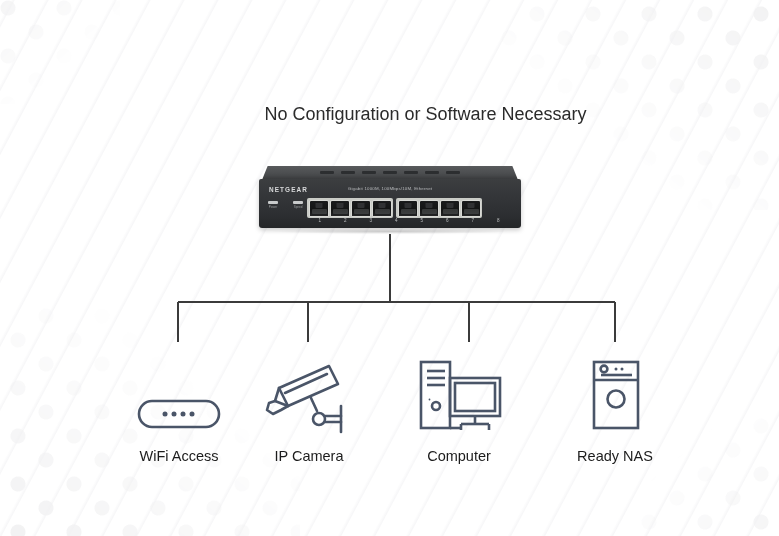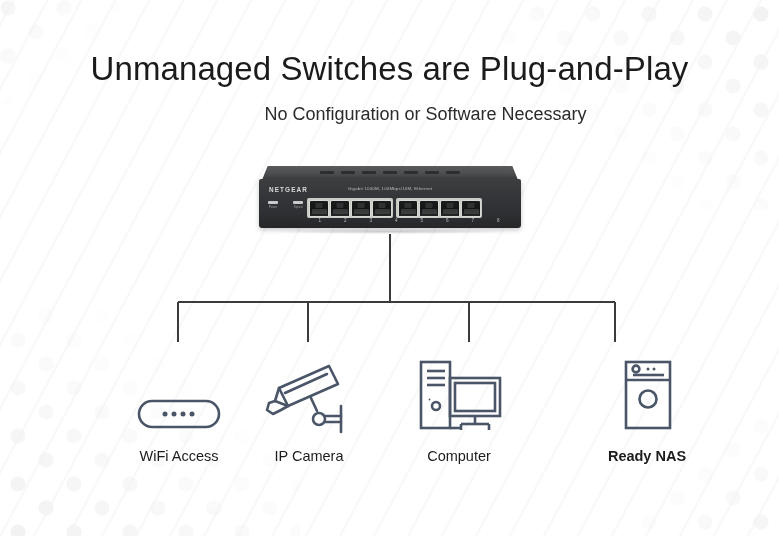--- a/index.html
+++ b/index.html
@@ -252,34 +252,33 @@
   }
   .node .node-label {
     margin-top: 10px;
     font-size: 14.5px;
     color: #1c1c1c;
     white-space: nowrap;
   }
   #node-wifi   { left: 104px;  top: 342px; }
   #node-camera { left: 234px;  top: 342px; }
   #node-computer { left: 384px; top: 342px; text-align: center; }
-  #node-nas    { left: 572px;  top: 342px; font-weight: bold; }
+  #node-nas    { left: 540px;  top: 342px; }
 </style>
 </head>
 <body>
 
 <div id="stage">
 
   <div class="streaks"></div>
   <div class="texture texture-tr"></div>
   <div class="texture texture-bl"></div>
   <div class="texture texture-br"></div>
   <div class="texture texture-tl"></div>
 
-  <div class="title">Unmanaged Switches are Plug-and-Play</div>
   <div class="subtitle">No Configuration or Software Necessary</div>
 
   <div class="switch-wrap">
     <div class="sw-top">
       <div class="sw-vents">
         <i></i>
           <i></i>
           <i></i>
           <i></i>
           <i></i>

